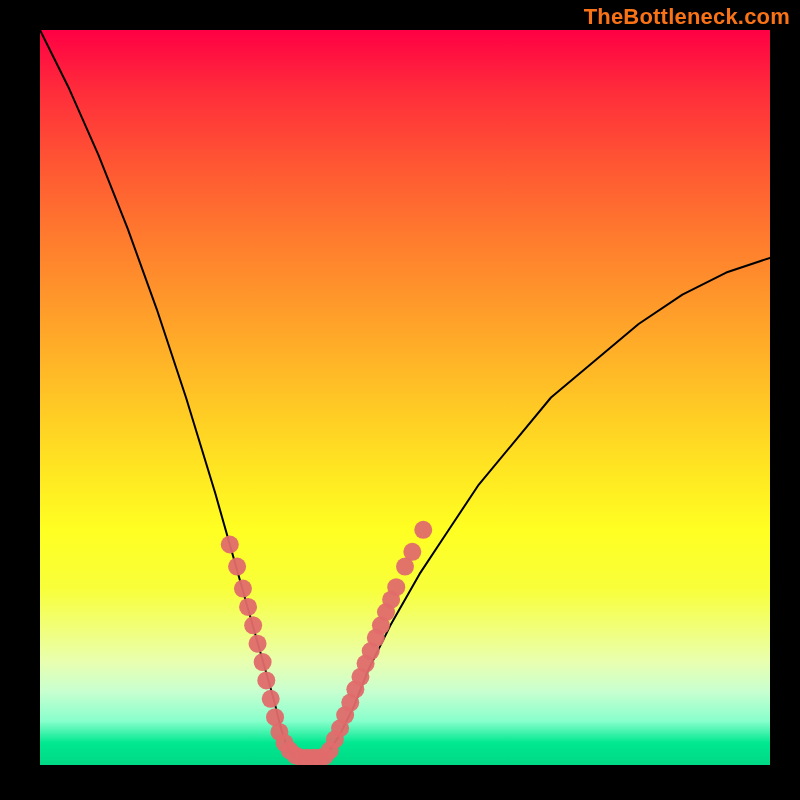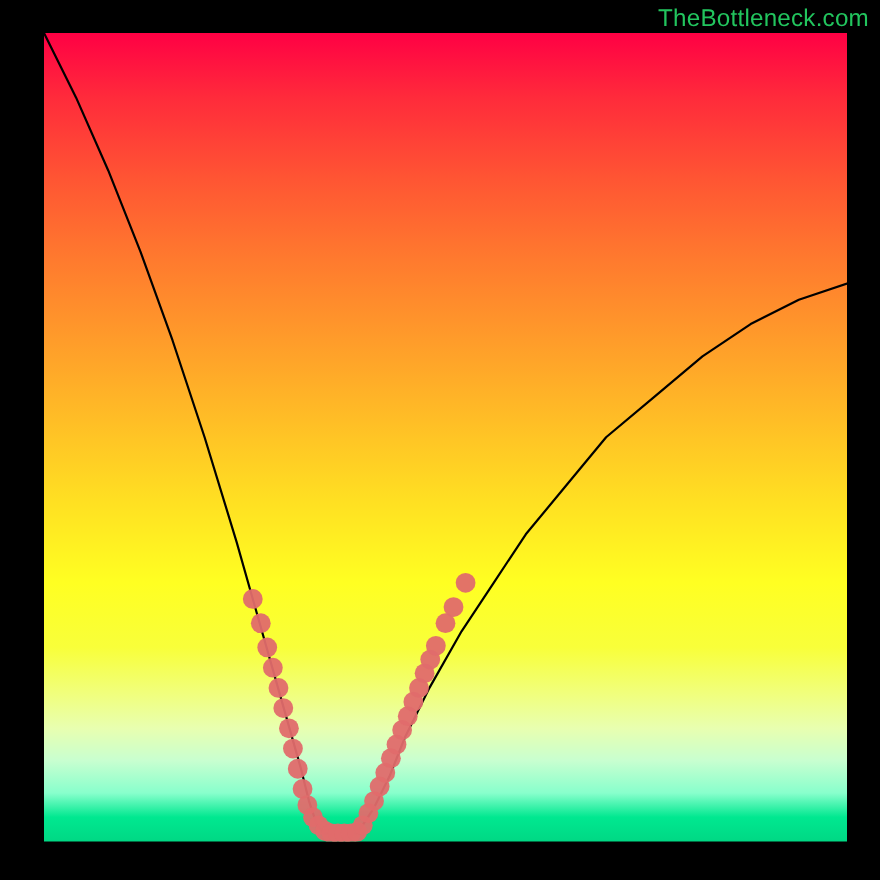--- a/index.html
+++ b/index.html
@@ -45,23 +45,23 @@
     position: absolute;
     left: 0;
     top: 0;
     width: 730px;
     height: 735px;
   }
   .watermark {
     position: absolute;
     top: 4px;
     right: 10px;
-    color: #22c55e;
+    color: #f97316;
     font-size: 22px;
-    font-weight: 400;
+    font-weight: 700;
     letter-spacing: 0.2px;
     user-select: none;
   }
 </style>
 </head>
 <body>
 
 <div class="frame">
   <div class="plot-area">
     <svg class="plot-svg" viewBox="0 0 730 735" preserveAspectRatio="none">

